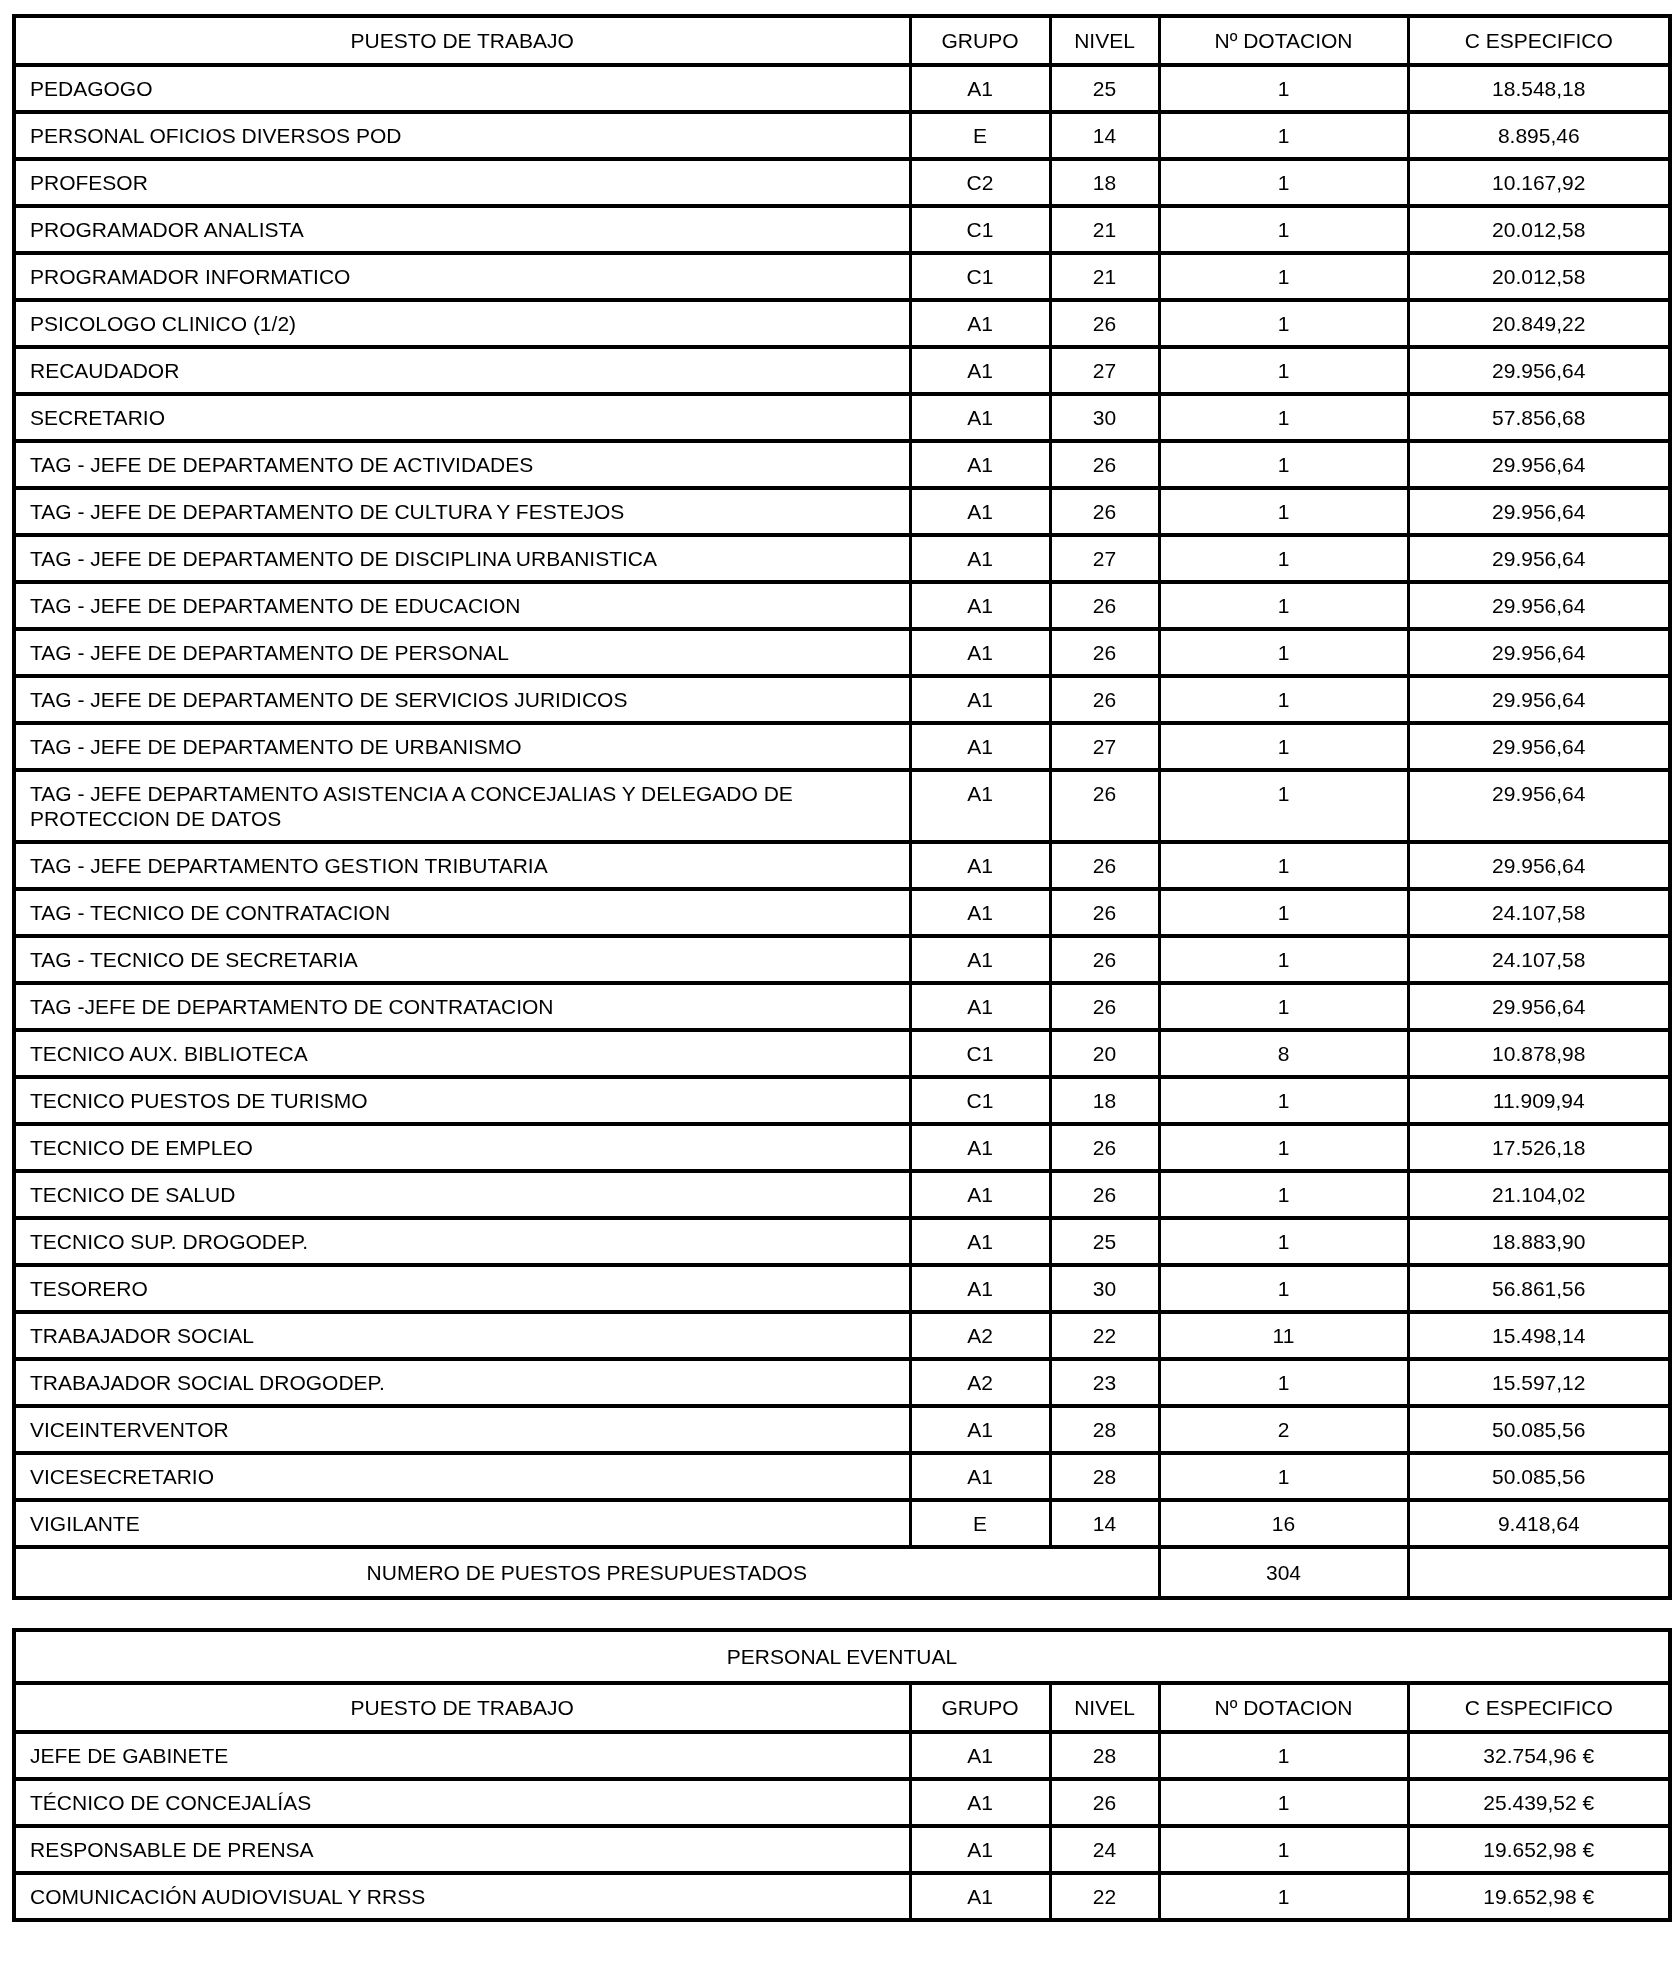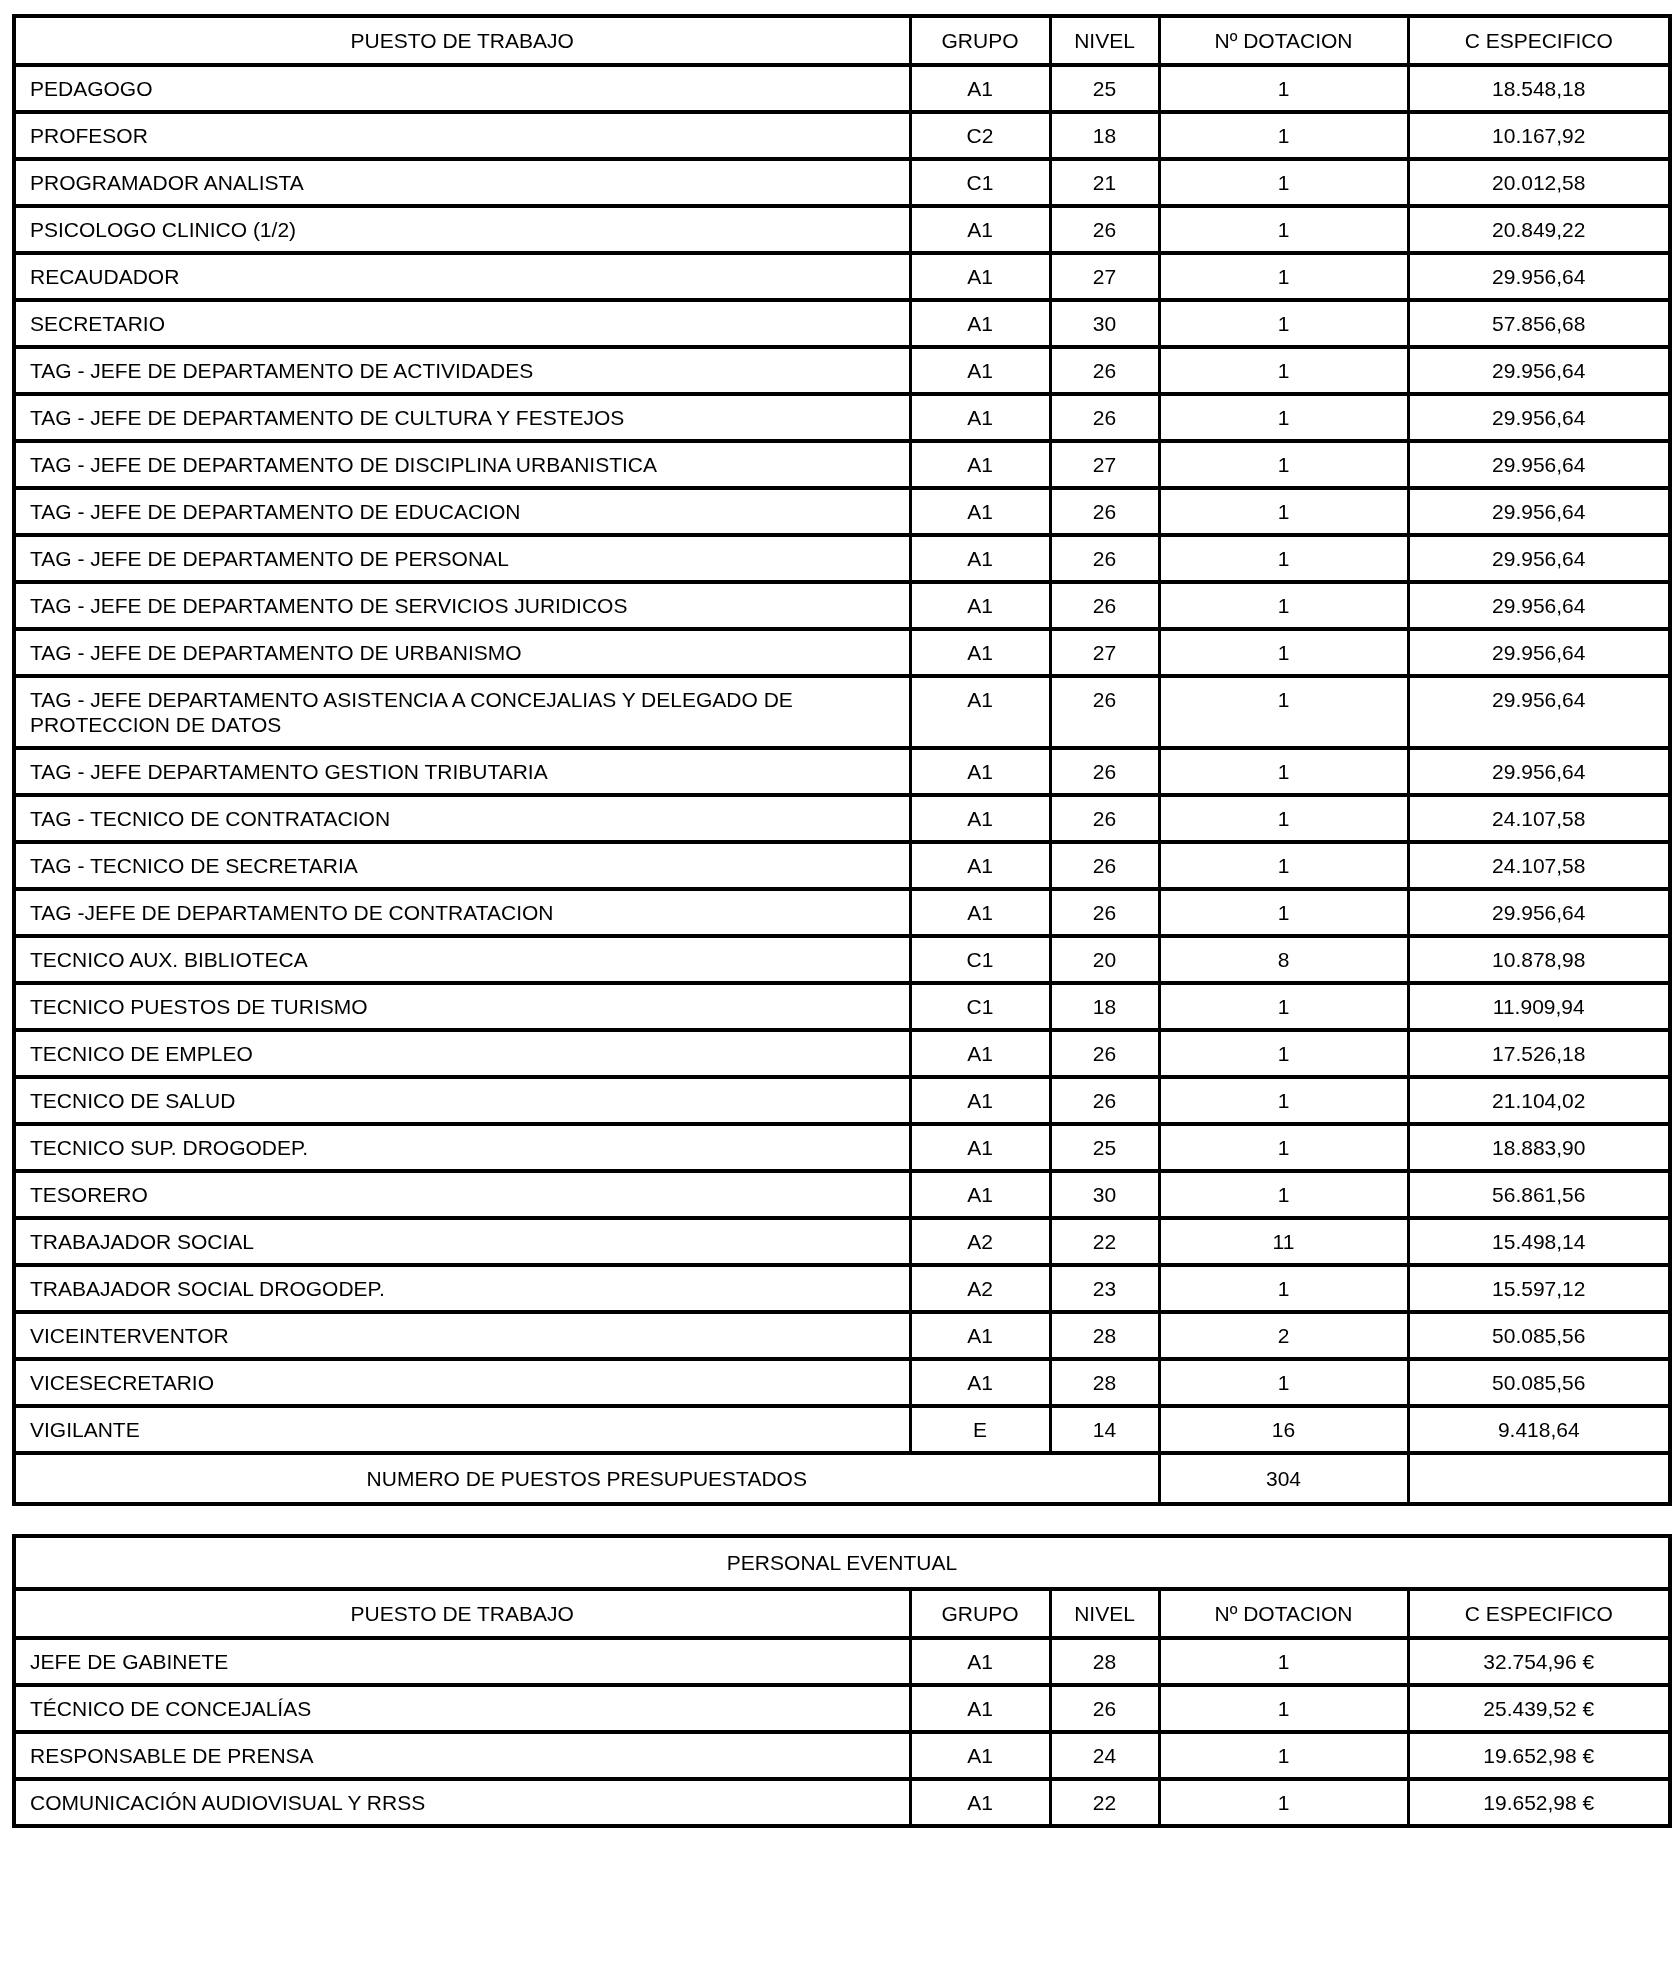--- a/index.html
+++ b/index.html
@@ -81,28 +81,42 @@
     </thead>
     <tbody>
         <tr>
           <td class="puesto">PEDAGOGO</td>
           <td class="grupo">A1</td>
           <td class="nivel">25</td>
           <td class="dotacion">1</td>
           <td class="especifico">18.548,18</td>
         </tr>
         <tr>
+          <td class="puesto">PERSONAL OFICIOS DIVERSOS POD</td>
+          <td class="grupo">E</td>
+          <td class="nivel">14</td>
+          <td class="dotacion">1</td>
+          <td class="especifico">8.895,46</td>
+        </tr>
+        <tr>
           <td class="puesto">PROFESOR</td>
           <td class="grupo">C2</td>
           <td class="nivel">18</td>
           <td class="dotacion">1</td>
           <td class="especifico">10.167,92</td>
         </tr>
         <tr>
           <td class="puesto">PROGRAMADOR ANALISTA</td>
+          <td class="grupo">C1</td>
+          <td class="nivel">21</td>
+          <td class="dotacion">1</td>
+          <td class="especifico">20.012,58</td>
+        </tr>
+        <tr>
+          <td class="puesto">PROGRAMADOR INFORMATICO</td>
           <td class="grupo">C1</td>
           <td class="nivel">21</td>
           <td class="dotacion">1</td>
           <td class="especifico">20.012,58</td>
         </tr>
         <tr>
           <td class="puesto">PSICOLOGO CLINICO (1/2)</td>
           <td class="grupo">A1</td>
           <td class="nivel">26</td>
           <td class="dotacion">1</td>

